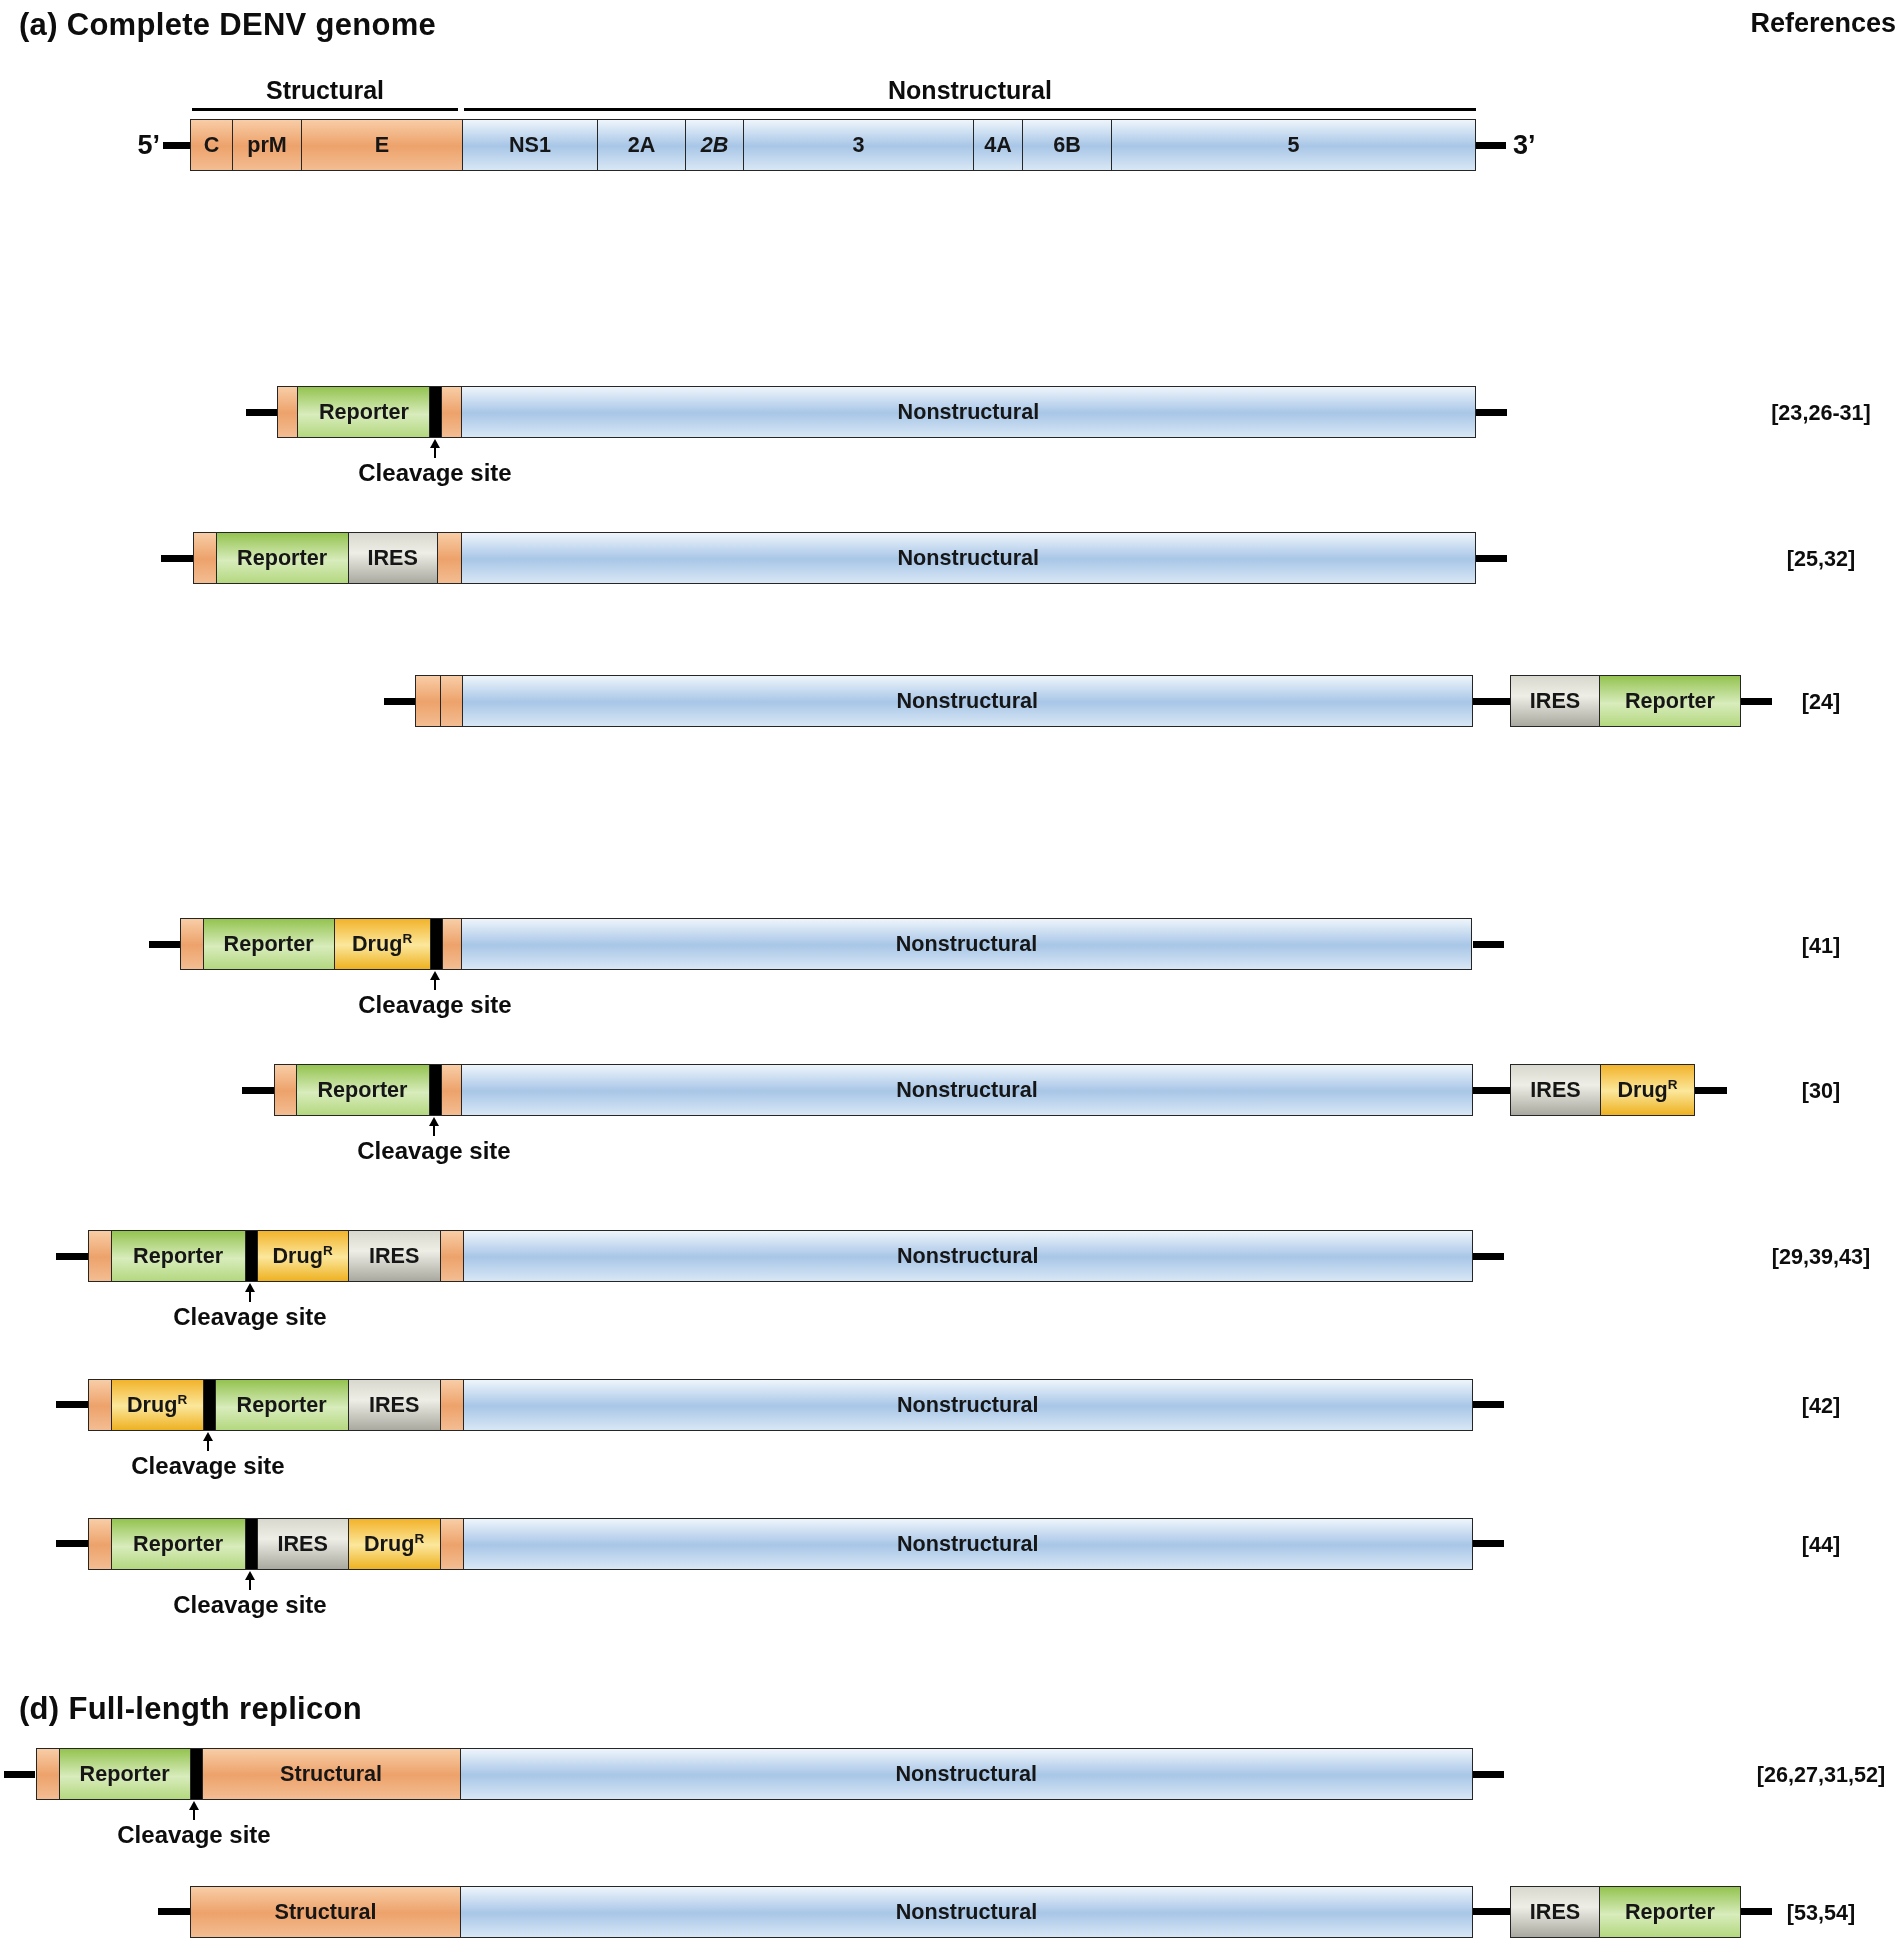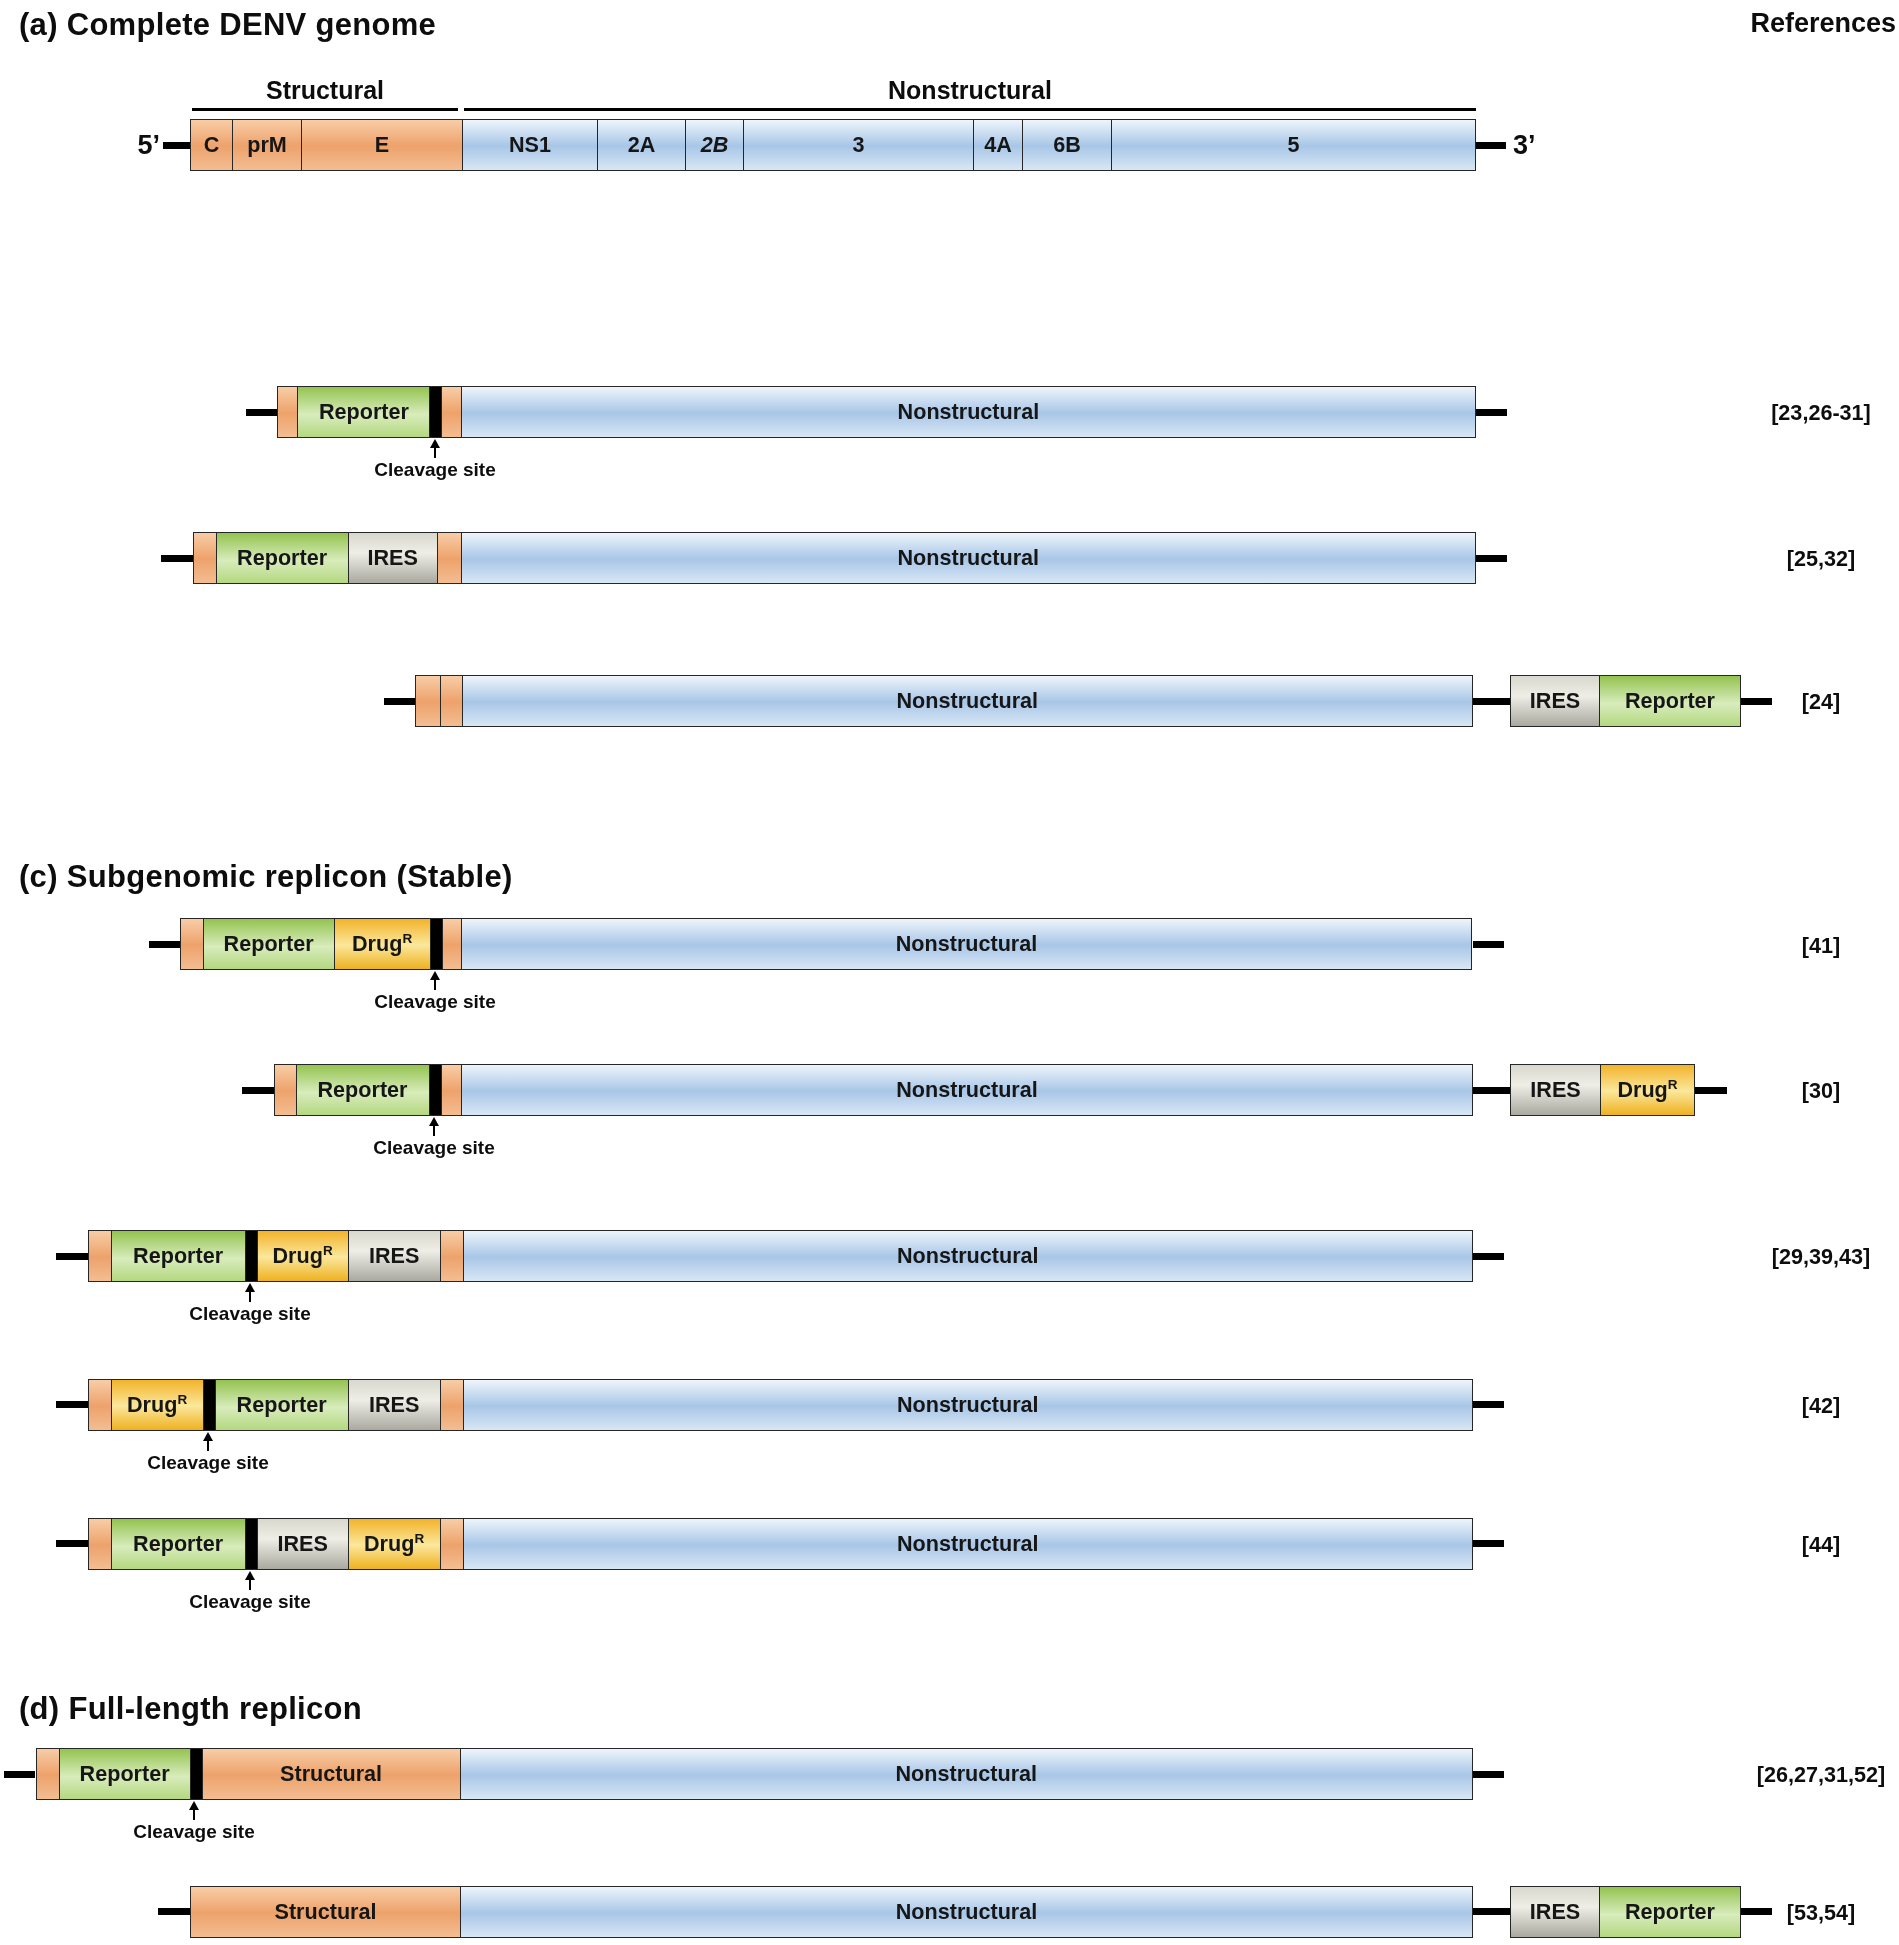--- a/index.html
+++ b/index.html
@@ -47,21 +47,21 @@
     position:absolute; width:184px;
     display:flex; flex-direction:column; align-items:center;
   }
   .cl-head {
     width:0; height:0;
     border-left:5.4px solid transparent;
     border-right:5.4px solid transparent;
     border-bottom:9.2px solid #000;
   }
   .cl-stem { width:2.2px; height:10.8px; background:#000; margin-top:-0.5px; }
-  .cl-text { font-size:19px; font-weight:bold; margin-top:1.1px; white-space:nowrap; color:#0d0d0d; }
+  .cl-text { font-size:24px; font-weight:bold; margin-top:1.1px; white-space:nowrap; color:#0d0d0d; }
 
   .ref {
     position:absolute; left:1740px; width:162px;
     text-align:center; font-size:21.6px; font-weight:bold; color:#0d0d0d;
     white-space:nowrap;
   }
 </style>
 </head>
 <body>
 
@@ -165,21 +165,20 @@
     <div class="seg gray" style="width:88px;">
         <span>IRES</span>
       </div>
     <div class="seg green grow">
         <span>Reporter</span>
       </div>
   </div>
   <div class="dash" style="left:1741px;top:698px;width:31px;"></div>
   <div class="ref" style="top:689px;">[24]</div>
 
-  <div class="t ptitle" style="left:19px;top:859px;">(c) Subgenomic replicon (Stable)</div>
 
   <div class="dash" style="left:149px;top:941px;width:32px;"></div>
   <div class="bar" style="left:180px;top:918px;width:1292px;">
     <div class="seg orange" style="width:21.6px;"></div>
     <div class="seg green" style="width:131px;">
         <span>Reporter</span>
       </div>
     <div class="seg yellow" style="width:96px;">
         <span><span>Drug</span><sup>R</sup></span>
       </div>

